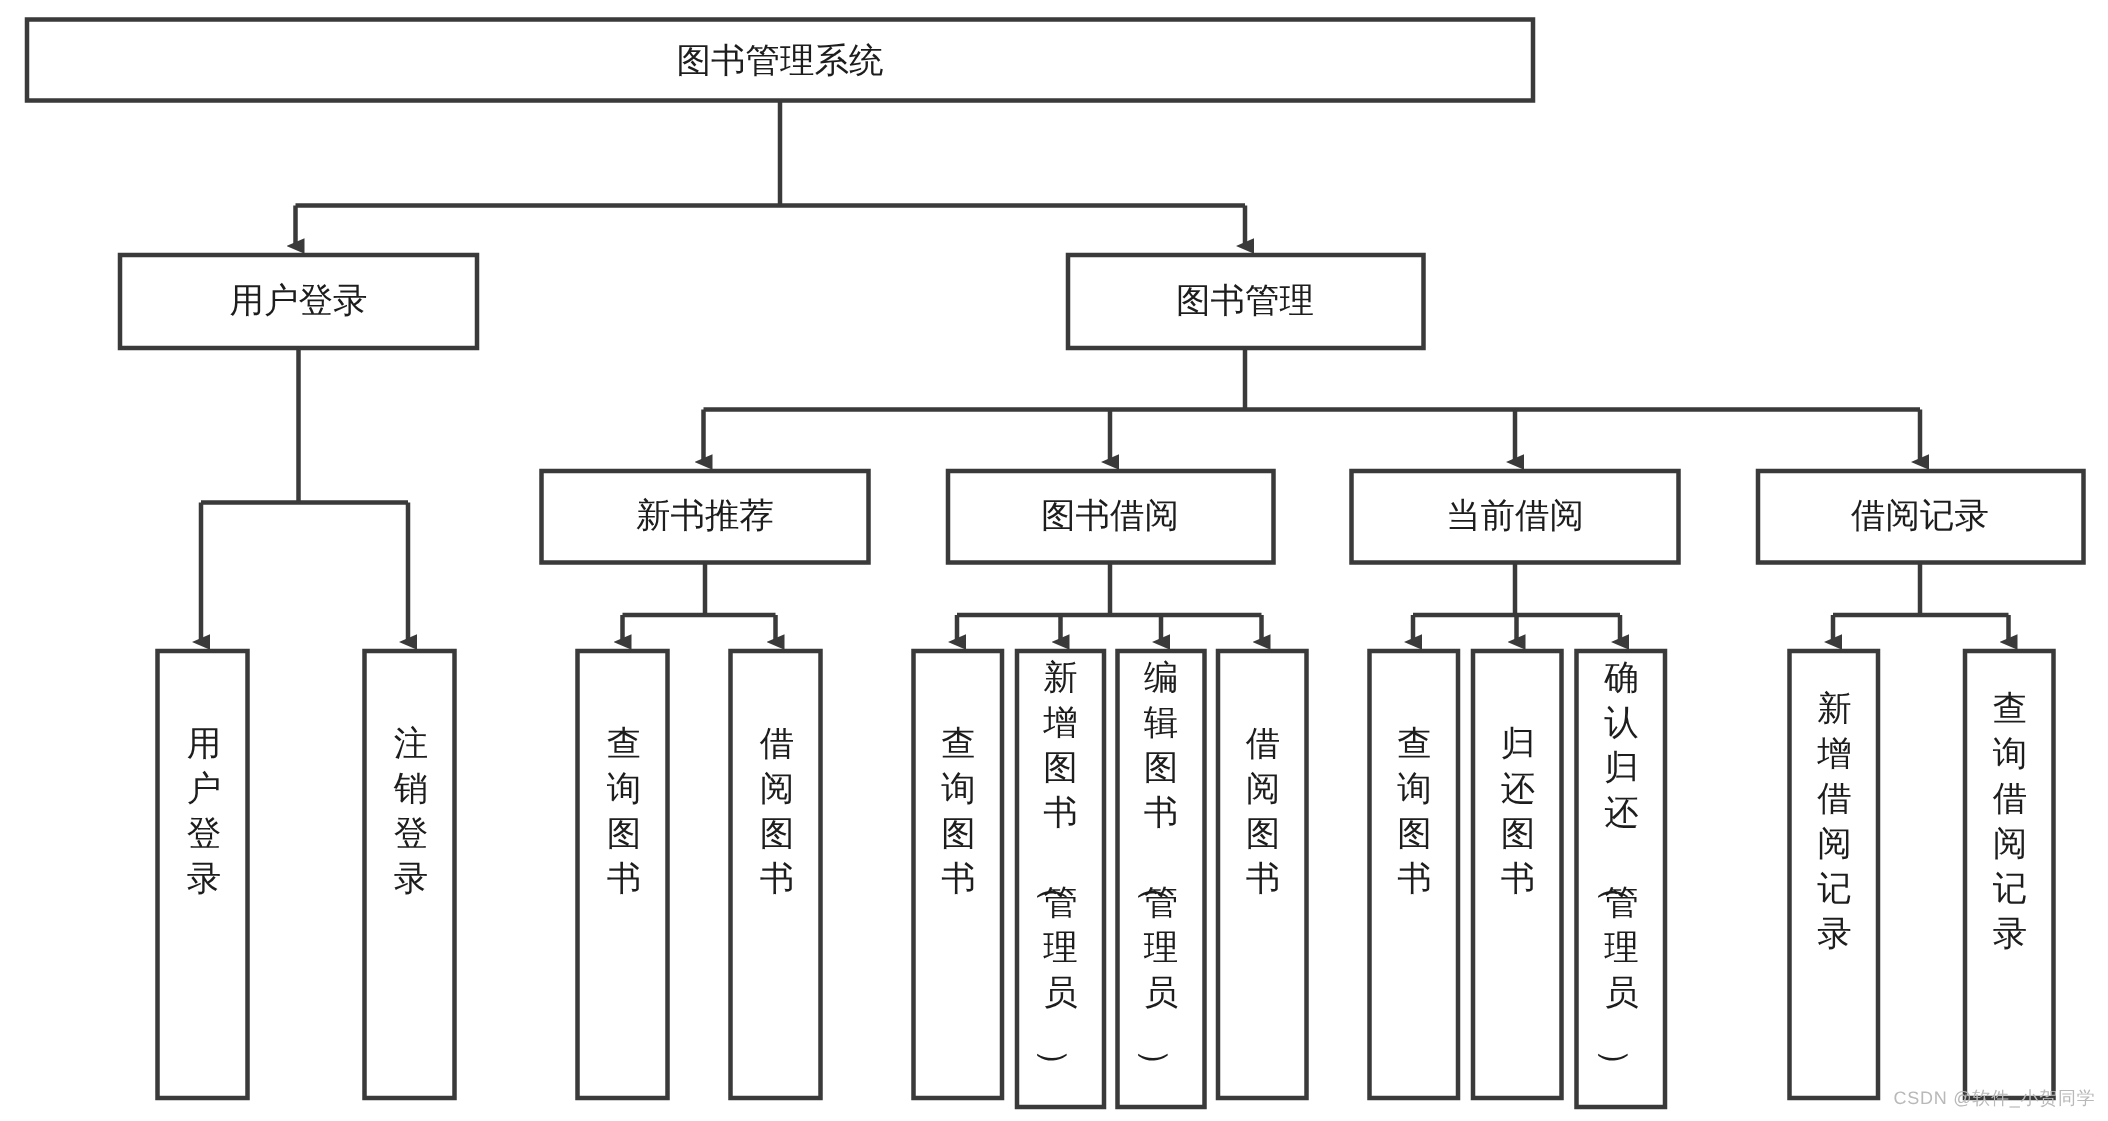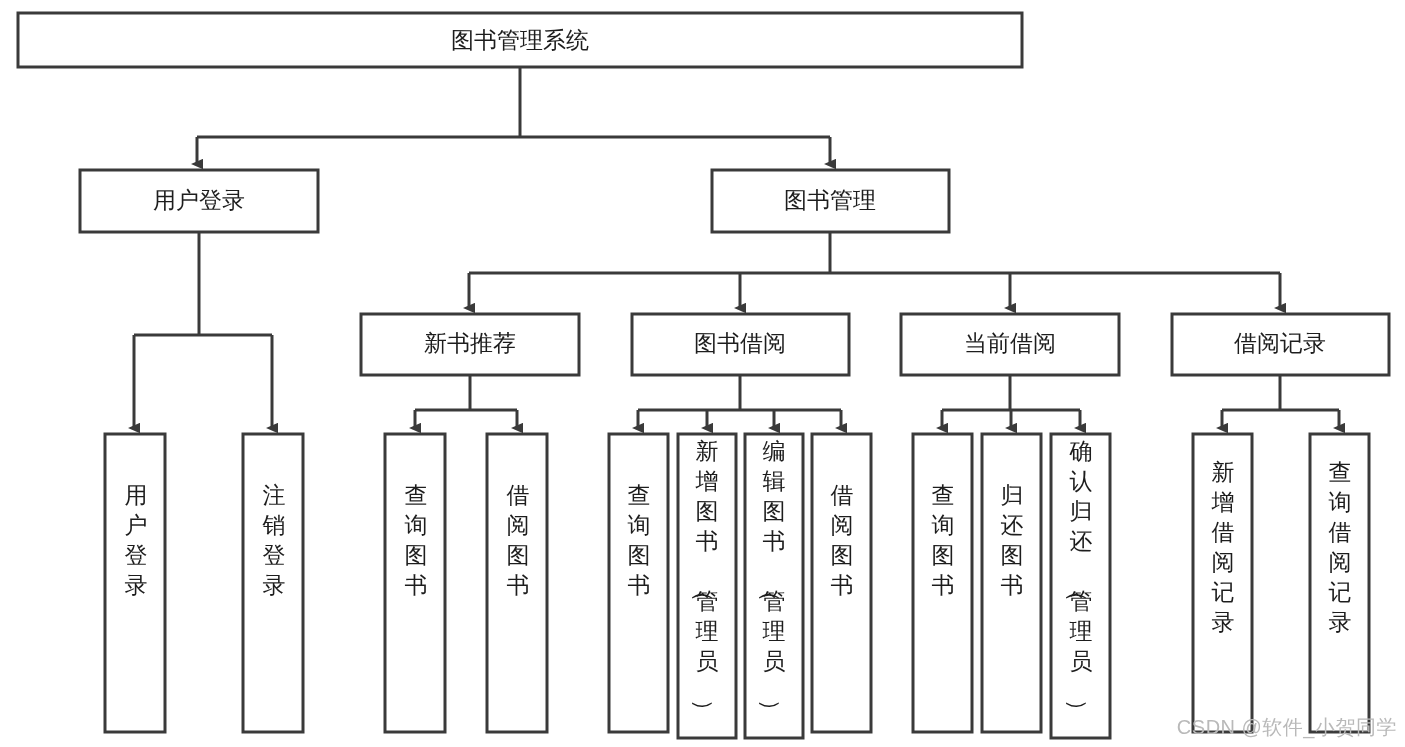--- a/index.html
+++ b/index.html
@@ -47,21 +47,21 @@
   }
   .arrow-head {
     fill: #3a3a3a;
     stroke: none;
   }
   .watermark {
     position: absolute;
     right: 8px;
     bottom: 6px;
     font-family: "Liberation Sans", "DejaVu Sans", sans-serif;
-    font-size: 20px;
+    font-size: 12px;
     color: #b9b9b9;
     letter-spacing: 0.5px;
     white-space: nowrap;
     pointer-events: none;
   }
 </style>
 </head>
 <body>
 
 <svg id="diagram" viewBox="0 0 1405 747">

